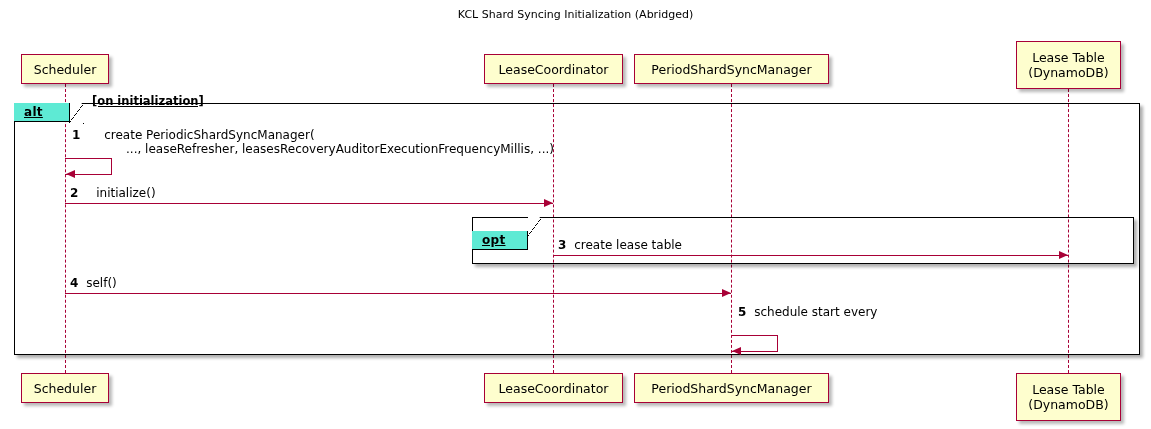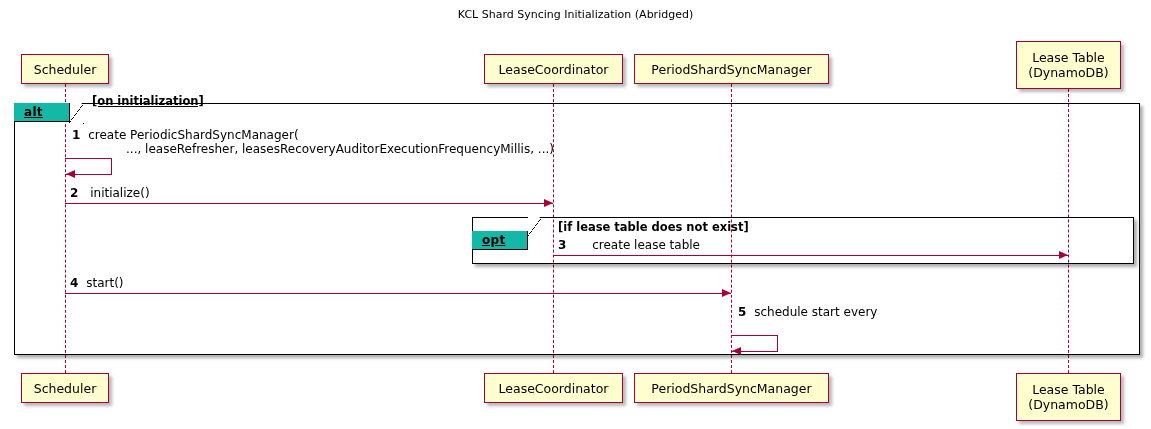--- a/index.html
+++ b/index.html
@@ -56,21 +56,21 @@
   .frame {
     position: absolute;
     box-sizing: border-box;
     border: 1.5px solid #000000;
     background: transparent;
     box-shadow: 3px 3px 3px rgba(0,0,0,0.32);
   }
   .frame-tab {
     position: absolute;
     box-sizing: border-box;
-    background: #14b8a6;
+    background: #5eead4;
     border-right: 1.5px solid #000000;
     border-bottom: 1.5px solid #000000;
     font-size: 12px;
     font-weight: bold;
     color: #000000;
     display: flex;
     align-items: center;
     padding-left: 10px;
     letter-spacing: 0.3px;
     text-decoration: underline;
@@ -146,51 +146,50 @@
   <div class="lifeline" style="left:1068px; top:89px; height:284px;"></div>
 
   <div class="frame" style="left:14px; top:103px; width:1126px; height:252px;"></div>
   <div class="frame-tab" style="left:14px; top:103px; width:56px; height:19px;">alt</div>
   <div class="frame-tab-corner" style="left:70px; top:103px; border-top:19px solid #FFFFFF; border-right:12px solid transparent;"></div>
   <div class="frame-tab-corner" style="left:69px; top:103px; width:15px; height:20px; border-bottom:1.5px solid transparent; background:linear-gradient(to bottom right, transparent 49.3%, #000000 49.3%, #000000 51.5%, transparent 51.5%);"></div>
   <div class="frame-guard" style="left:92px; top:94px;text-decoration:underline;">[on initialization]</div>
 
   <div class="msg-label" style="left:72px; top:128px;">
     <span class="msg-num">1</span>
-    <span style="margin-left: 4px;">create PeriodicShardSyncManager(</span>
+    <span style="margin-left: 20px;">create PeriodicShardSyncManager(</span>
   </div>
   <div class="msg-label" style="left:86px; top:142px;margin-left:40px;">
     <span>..., leaseRefresher, leasesRecoveryAuditorExecutionFrequencyMillis, ...)</span>
   </div>
   <div class="self-loop" style="left:65px; top:158px; width:47px; height:17px;"></div>
   <div class="msg-arrow-left" style="left:66px; top:170px;"></div>
 
   <div class="msg-label" style="left:70px; top:186px;">
     <span class="msg-num">2</span>
-    <span style="margin-left: 8px;">initialize()</span>
+    <span style="margin-left: 14px;">initialize()</span>
   </div>
   <div class="msg-line" style="left:65px; top:203px; width:488px;"></div>
   <div class="msg-arrow-right" style="left:544px; top:199px;"></div>
 
   <div class="frame" style="left:472px; top:217px; width:662px; height:47px;"></div>
   <div class="frame-tab" style="left:472px; top:231px; width:56px; height:19px;">opt</div>
   <div class="frame-tab-corner" style="left:528px; top:217px; border-top:19px solid #FFFFFF; border-right:12px solid transparent;"></div>
   <div class="frame-tab-corner" style="left:527px; top:217px; width:15px; height:20px; background:linear-gradient(to bottom right, transparent 49.3%, #000000 49.3%, #000000 51.5%, transparent 51.5%);"></div>
-  <div class="frame-guard" style="left:558px; top:220px;">[if lease table does not exist]</div>
 
   <div class="msg-label" style="left:558px; top:238px;">
     <span class="msg-num">3</span>
-    <span style="margin-left: 22px;">create lease table</span>
+    <span style="margin-left: 4px;">create lease table</span>
   </div>
   <div class="msg-line" style="left:553px; top:255px; width:515px;"></div>
   <div class="msg-arrow-right" style="left:1059px; top:251px;"></div>
 
   <div class="msg-label" style="left:70px; top:276px;">
     <span class="msg-num">4</span>
-    <span style="margin-left: 4px;">start()</span>
+    <span style="margin-left: 4px;">self()</span>
   </div>
   <div class="msg-line" style="left:65px; top:293px; width:666px;"></div>
   <div class="msg-arrow-right" style="left:722px; top:289px;"></div>
 
   <div class="msg-label" style="left:738px; top:305px;">
     <span class="msg-num">5</span>
     <span style="margin-left: 4px;">schedule start every</span>
   </div>
   <div class="self-loop" style="left:731px; top:335px; width:47px; height:17px;"></div>
   <div class="msg-arrow-left" style="left:732px; top:347px;"></div>

